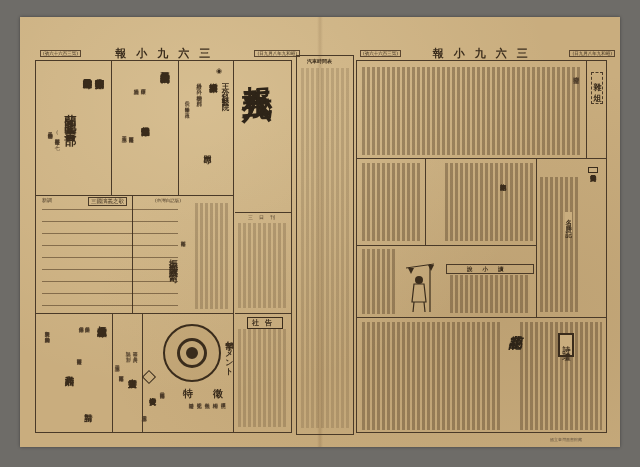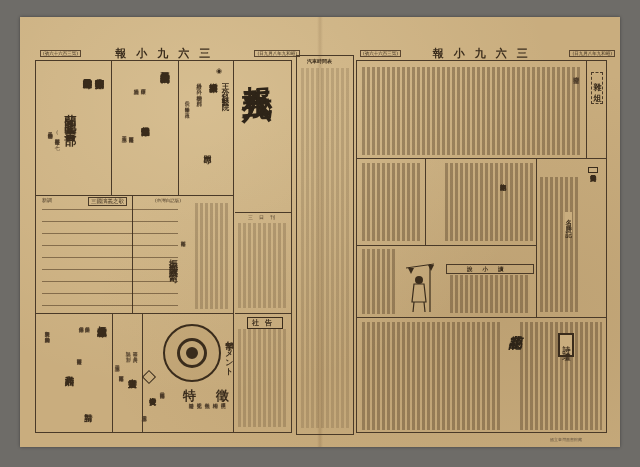--- a/index.html
+++ b/index.html
@@ -128,21 +128,21 @@
     <div class="vt small" style="left:139px; top:372px;">臺南市錦町二丁目</div>
     <div class="vt small" style="left:121px; top:395px;">電話三三〇番</div>
   </div>
 
   <div>
     <div class="logo-circle" style="left:143px; top:307px; width:58px; height:58px; background:rgba(180,150,100,0.3);">
       <div class="logo-circle" style="left:12px; top:12px; width:30px; height:30px; border-width:3px;"></div>
       <div class="logo-circle" style="left:21px; top:21px; width:12px; height:12px; background:#3a2c1c;"></div>
     </div>
     <div class="vt big" style="left:205px; top:318px; font-size:8px;">宇部セメント</div>
-    <div class="abs big" style="left:163px; top:370px; font-size:13px; letter-spacing:20px;">特徵</div>
+    <div class="abs big" style="left:163px; top:370px; font-size:10px; letter-spacing:20px;">特徵</div>
     <div class="vt small" style="left:200px; top:382px;">色澤優美</div>
     <div class="vt small" style="left:192px; top:382px;">粉末均細</div>
     <div class="vt small" style="left:184px; top:382px;">耐久性強</div>
     <div class="vt small" style="left:176px; top:382px;">硬化完全</div>
     <div class="vt small" style="left:168px; top:382px;">凝結適當</div>
   </div>
 
   <div>
     <div class="masthead" style="left:216px; top:52px;">三六九小報</div>
     <div class="hline" style="left:215px; top:195px; width:57px;"></div>

